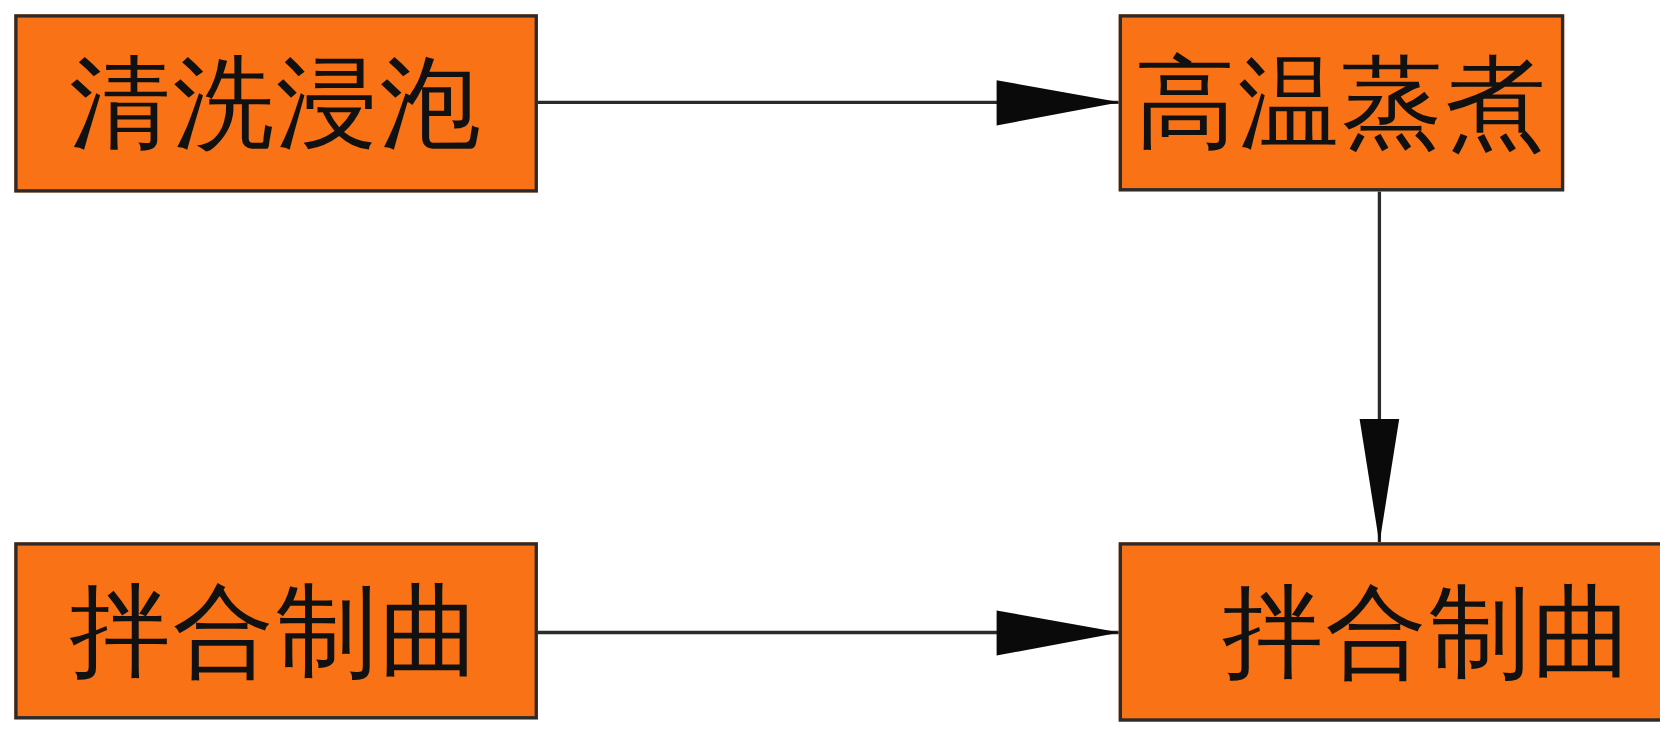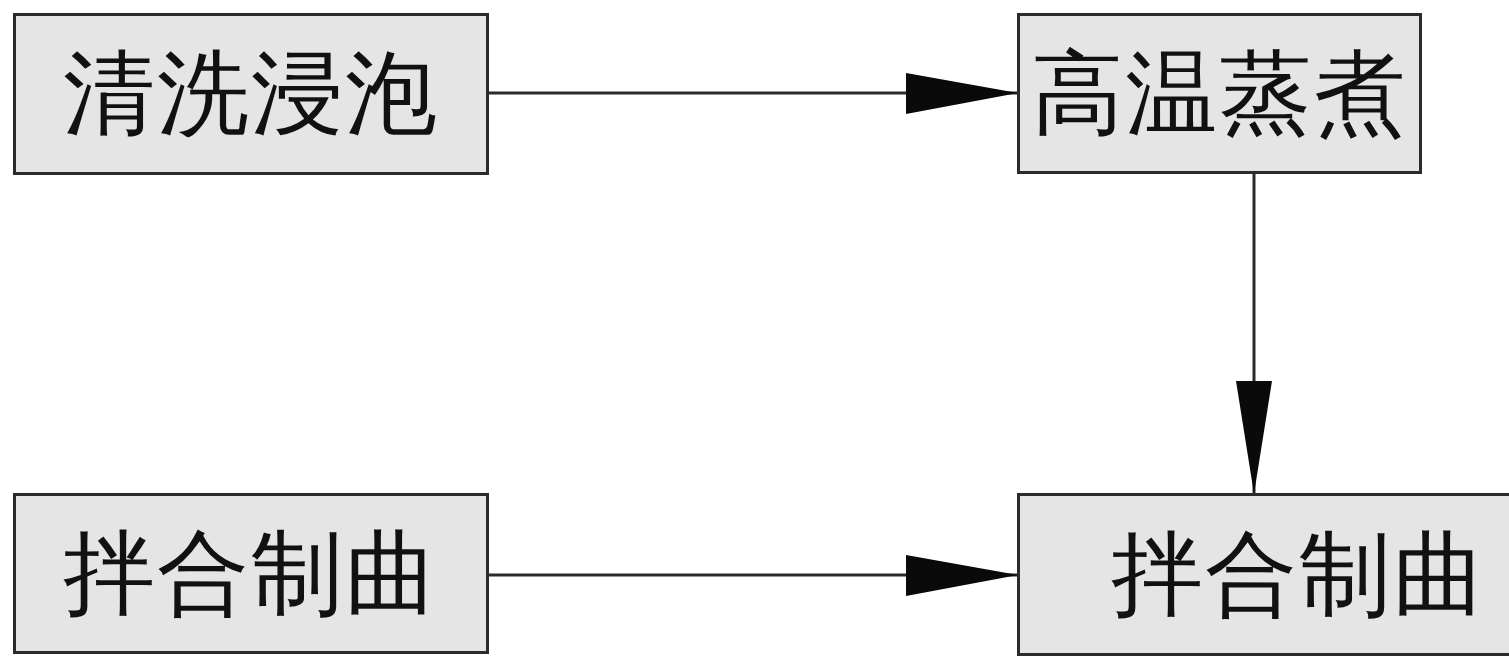--- a/index.html
+++ b/index.html
@@ -14,21 +14,21 @@
     position: relative;
     width: 1509px;
     height: 671px;
     background: #ffffff;
     overflow: hidden;
   }
   .node {
     position: absolute;
     box-sizing: border-box;
     border: 3px solid #2b2b2b;
-    background: #e5e5e5;
+    background: #f97316;
     display: flex;
     align-items: center;
     justify-content: center;
   }
   .node-label {
     font-family: "DejaVu Serif", "Liberation Serif", serif;
     font-size: 92px;
     line-height: 1;
     color: #111111;
     letter-spacing: 2px;

